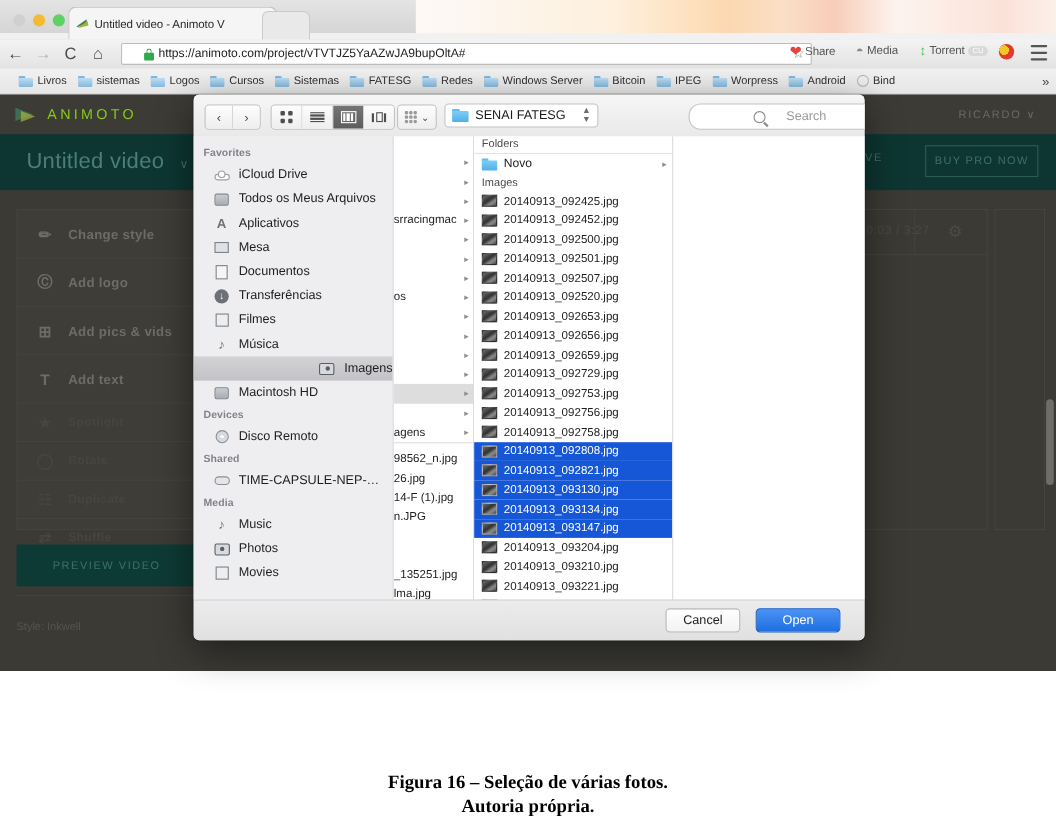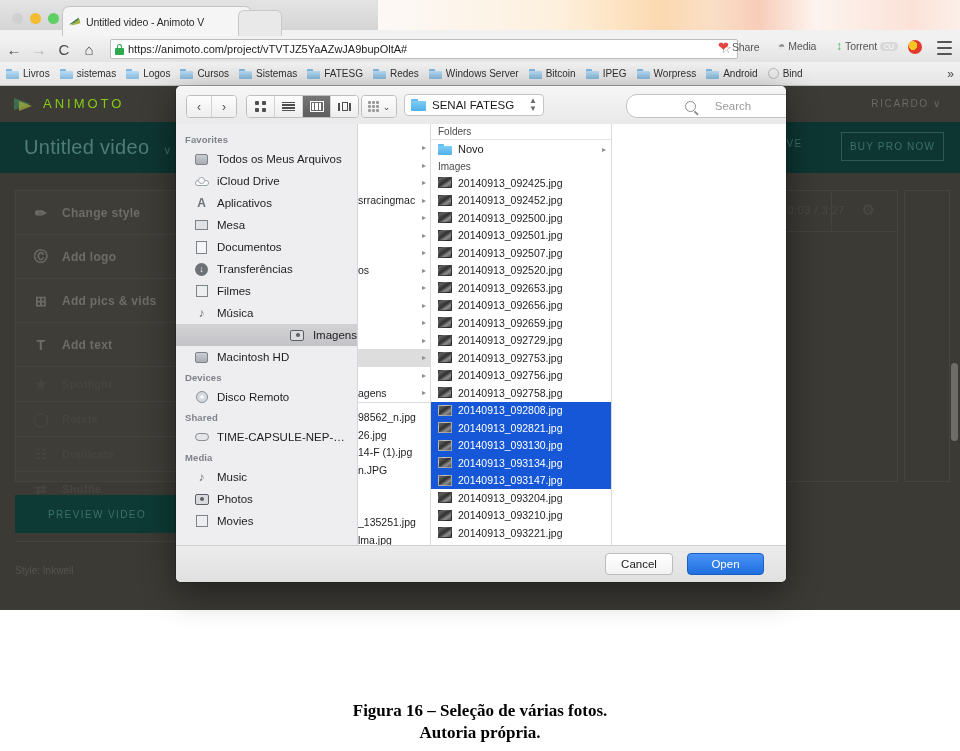--- a/index.html
+++ b/index.html
@@ -41,21 +41,21 @@
 
   
   .toolbar{position:absolute;left:0;top:36px;width:960px;height:26px;
     background:linear-gradient(180deg,#f3f3f3,#e3e3e3);border-bottom:1px solid #c3c3c3;
     display:flex;align-items:center;}
   .nav-btn{width:22px;height:22px;display:flex;align-items:center;justify-content:center;
     font-size:15px;color:#4a4a4a;margin-left:3px;}
   .nav-btn.disabled{color:#b3b3b3;}
   .omnibox{position:absolute;left:110px;top:3px;width:628px;height:20px;
     background:#fff;border:1px solid #bdbdbd;border-radius:2px;display:flex;align-items:center;
-    box-sizing:border-box;padding:0 4px;}
+    box-sizing:border-box;padding:0 20px;}
   .lock{width:9px;height:11px;position:relative;margin-right:4px;flex:0 0 auto;}
   .lock .body{position:absolute;left:0;bottom:0;width:9px;height:7px;background:#2eaa4e;border-radius:1px;}
   .lock .shackle{position:absolute;left:2px;top:0;width:5px;height:5px;border:1.5px solid #2eaa4e;
     border-bottom:none;border-radius:3px 3px 0 0;box-sizing:border-box;}
   .url{font-size:11px;color:#222;white-space:nowrap;overflow:hidden;}
   .star{position:absolute;left:720px;top:5px;font-size:13px;color:#8a8a8a;}
   .ext{position:absolute;top:4px;display:flex;align-items:center;gap:3px;font-size:10.5px;color:#565656;}
   .ext .lbl{letter-spacing:-0.1px;}
   .ext-share{left:718px;}
   .ext-media{left:778px;}
@@ -67,21 +67,21 @@
   .heart{color:#e8443f;font-size:13px;line-height:1;}
   .updown{color:#3fbf53;font-size:12px;line-height:1;}
   .media-ico{color:#8d8d8d;font-size:12px;line-height:1;}
   .pill{background:#d8d8d8;color:#fff;font-size:7px;border-radius:6px;padding:1px 4px;}
   .opera-ico{width:14px;height:14px;border-radius:50%;
     background:radial-gradient(circle at 35% 40%,#f3c623 0 35%,#e23b2e 36% 100%);}
 
   
   .bookmarks{position:absolute;left:0;top:62px;width:960px;height:24px;
     background:linear-gradient(180deg,#f1f1f1,#e6e6e6);border-bottom:1px solid #bfbfbf;
-    display:flex;align-items:center;padding-left:6px;box-sizing:border-box;}
+    display:flex;align-items:center;padding-left:17px;box-sizing:border-box;}
   .bm{display:flex;align-items:center;margin-right:10px;font-size:10px;color:#2f2f2f;white-space:nowrap;}
   .bm .fold{width:13px;height:10px;margin-right:4px;flex:0 0 auto;position:relative;}
   .bm .fold:before{content:"";position:absolute;left:0;top:0;width:6px;height:3px;
     background:#7fb6dd;border-radius:1px 1px 0 0;}
   .bm .fold:after{content:"";position:absolute;left:0;top:2px;width:13px;height:8px;
     background:linear-gradient(180deg,#bcdcf2,#84b9dd);border-radius:1px;}
   .bm .bindico{width:11px;height:11px;margin-right:4px;border:1.4px solid #b7b7b7;border-radius:50%;
     box-sizing:border-box;}
   .bm-overflow{position:absolute;right:6px;top:5px;font-size:12px;color:#444;}
 
@@ -515,29 +515,29 @@
         <span class="search-ph">Search</span>
       </div>
     </div>
 
     <div class="dlg-body">
 
       <div class="sb">
         <div class="sb-head">Favorites</div>
         <div class="sb-item">
             <span class="sb-ic">
+              <span class="ic-cloud"></span>
+            </span>
+            <span>iCloud Drive</span>
+          </div>
+        <div class="sb-item">
+            <span class="sb-ic">
               <span class="ic-disk"></span>
             </span>
             <span>Todos os Meus Arquivos</span>
-          </div>
-        <div class="sb-item">
-            <span class="sb-ic">
-              <span class="ic-cloud"></span>
-            </span>
-            <span>iCloud Drive</span>
           </div>
         <div class="sb-item">
             <span class="sb-ic">
               <span class="ic-apps">A</span>
             </span>
             <span>Aplicativos</span>
           </div>
         <div class="sb-item">
             <span class="sb-ic">
               <span class="ic-desk"></span>

